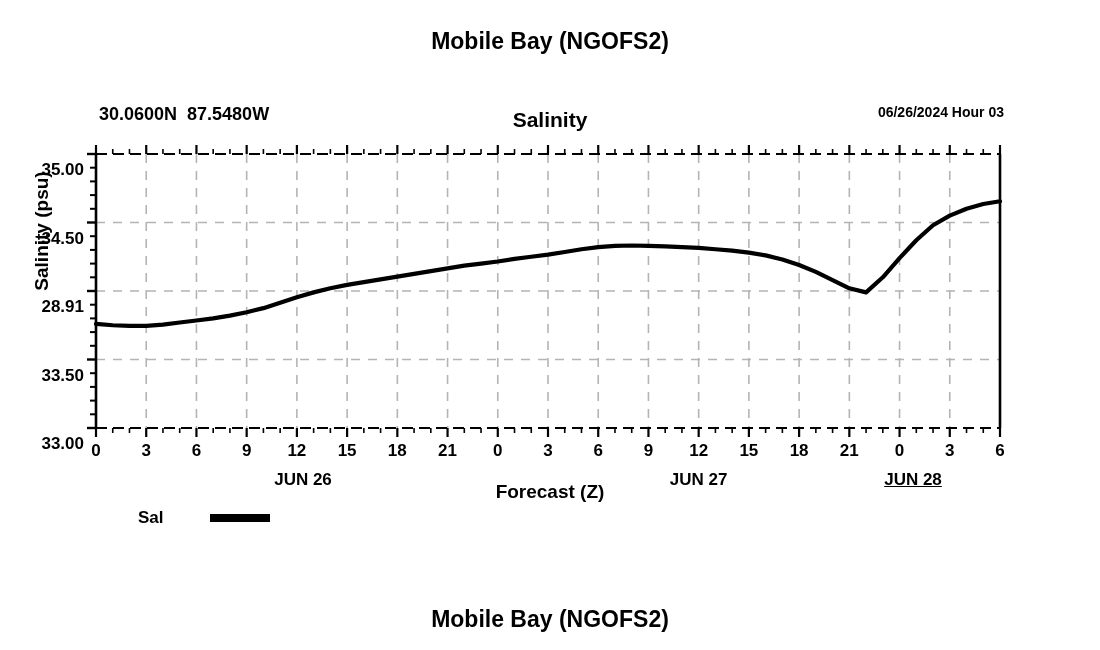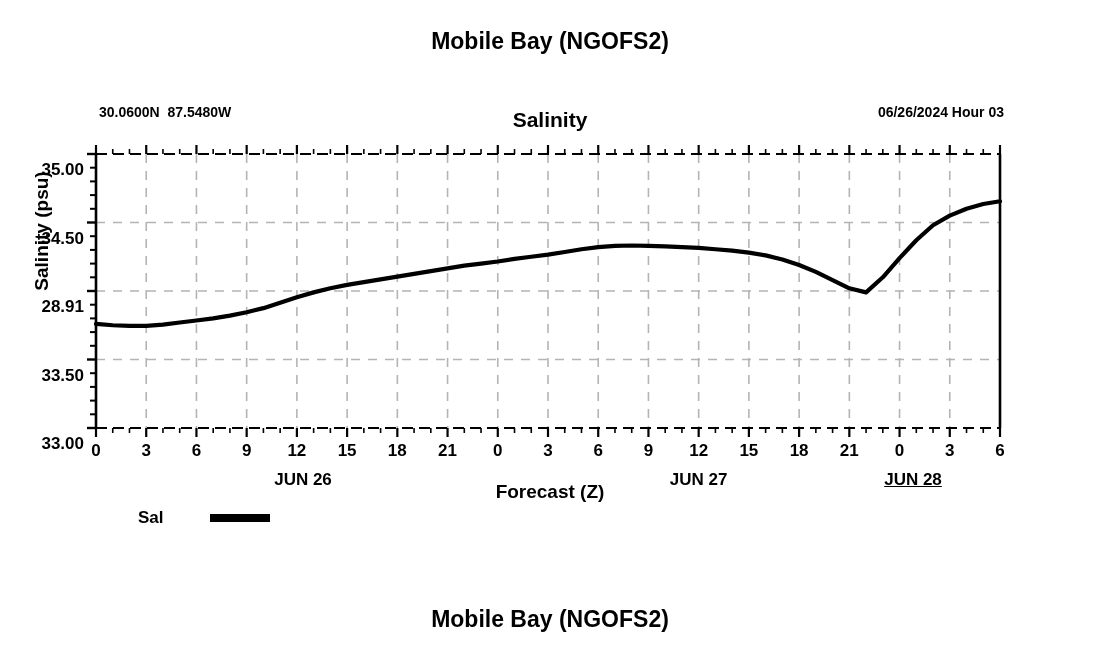--- a/index.html
+++ b/index.html
@@ -41,21 +41,21 @@
   .hdr-station {
     position: absolute;
     left: 99px; top: 76px;
     font-size: 18px;
     font-weight: bold;
     white-space: pre;
   }
   .hdr-coords {
     position: absolute;
     left: 99px; top: 104px;
-    font-size: 14px;
+    font-size: 18px;
     font-weight: bold;
     white-space: pre;
   }
   .hdr-variable {
     position: absolute;
     left: 0; top: 108px;
     width: 1100px;
     text-align: center;
     font-size: 21px;
     font-weight: bold;

